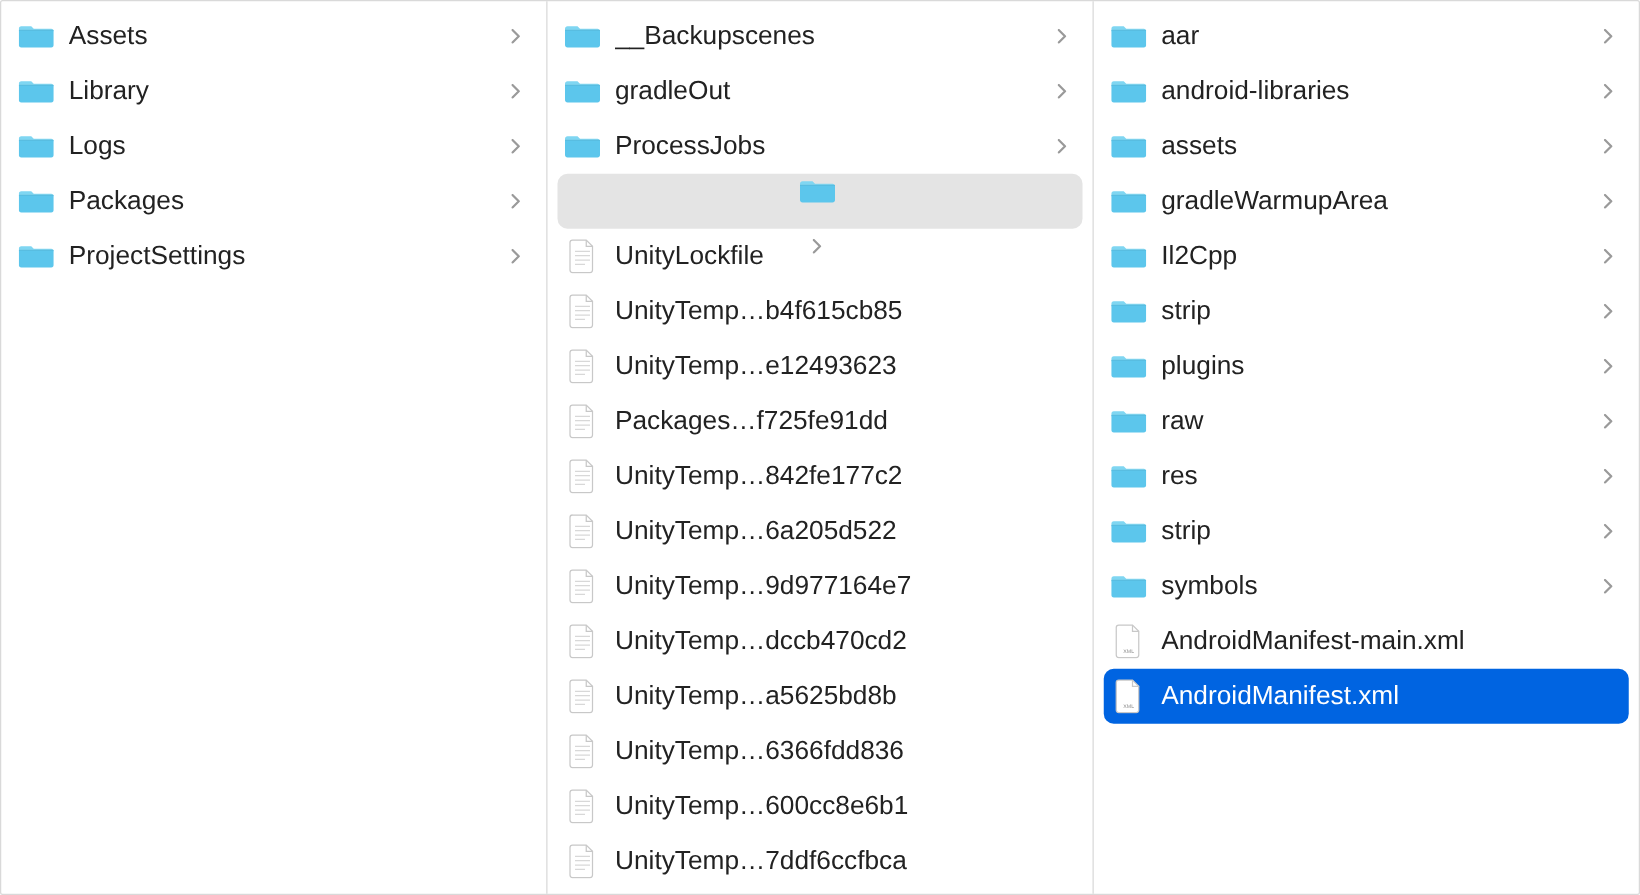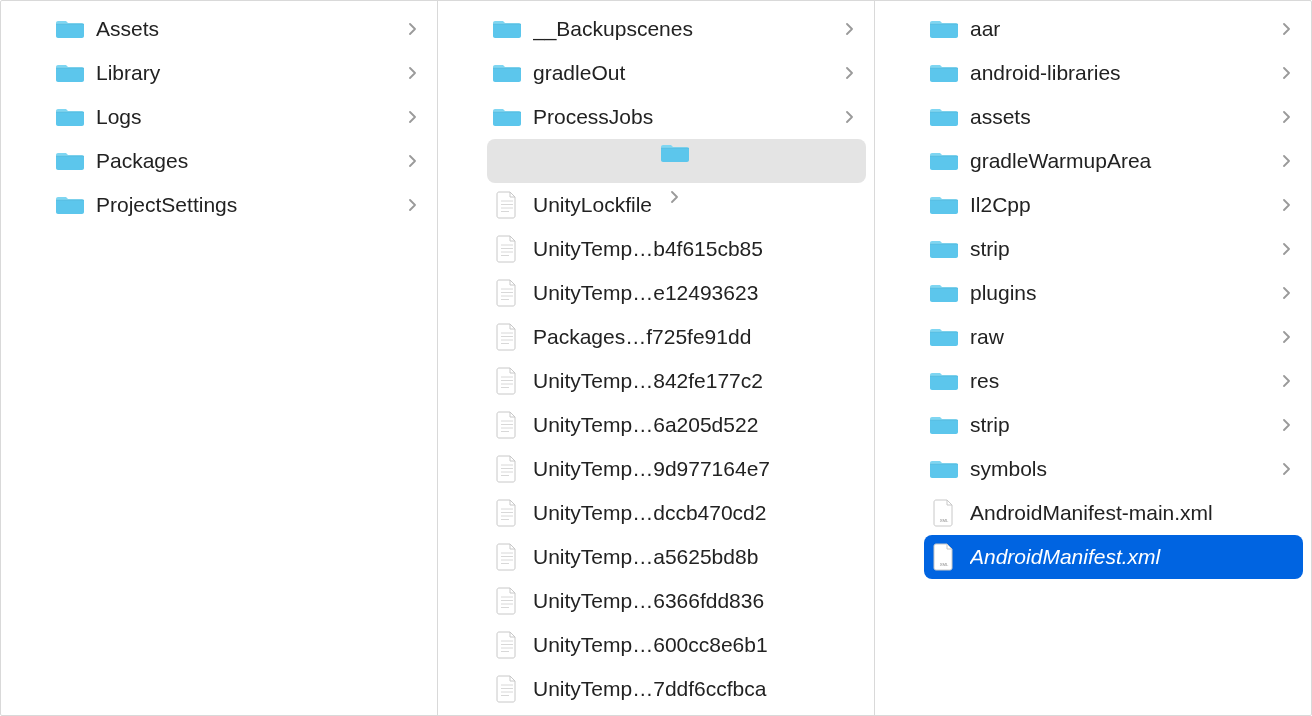--- a/index.html
+++ b/index.html
@@ -17,37 +17,36 @@
       width: 100%;
       height: 100%;
       border: 1px solid #d9d9d9;
       border-radius: 2px;
     }
     .column {
       flex: 1;
       border-right: 1px solid #d9d9d9;
       overflow: hidden;
       padding: 6px 8px;
-      margin-left: 41px;
     }
     .column:last-child { border-right: none; }
 
     .item {
       display: flex;
       align-items: center;
       height: 44px;
       padding: 0 10px 0 6px;
       border-radius: 8px;
       gap: 12px;
       user-select: none;
     }
     .item.selected-grey { background: #e4e4e4; flex-direction: column; }
     .item.selected-blue { background: #0064e1; }
     .item.selected-blue .label,
-    .item.selected-blue .chev { color: #fff; font-style: italic; }
+    .item.selected-blue .chev { color: #fff; }
 
     .icon {
       width: 28px;
       height: 28px;
       flex-shrink: 0;
       display: flex;
       align-items: center;
       justify-content: center;
     }
     .label {

